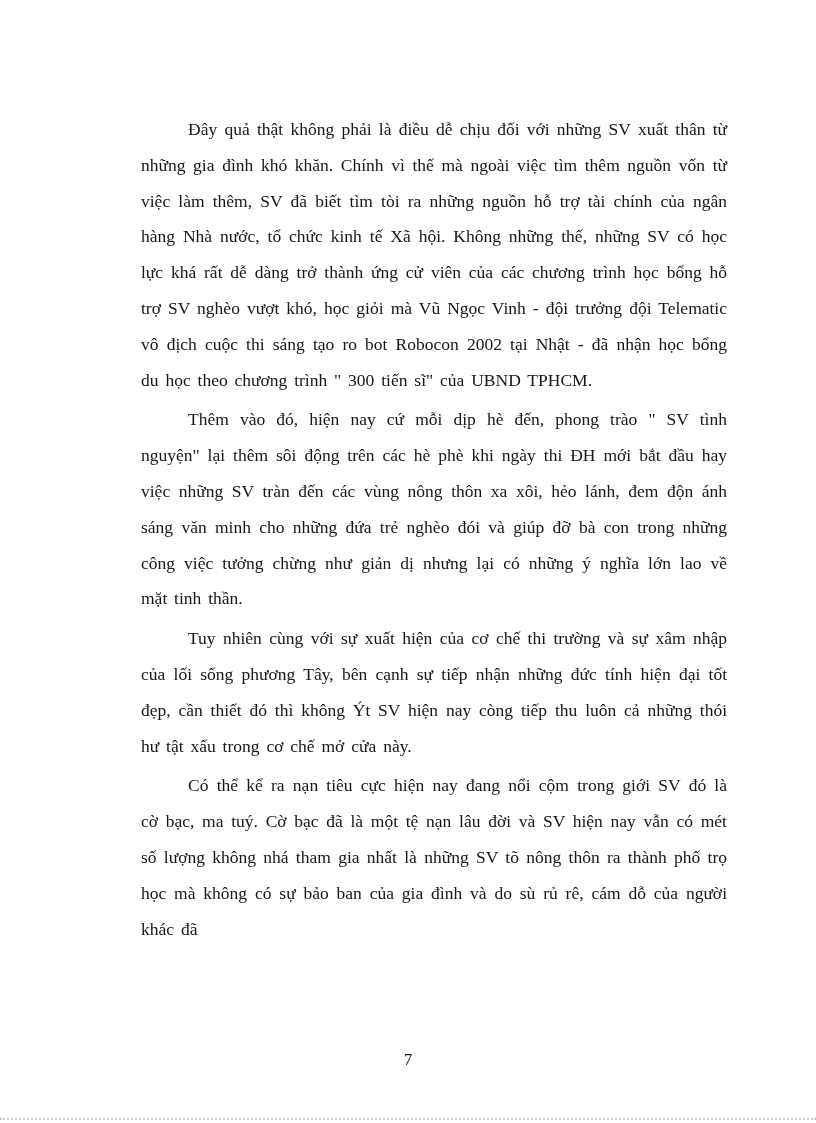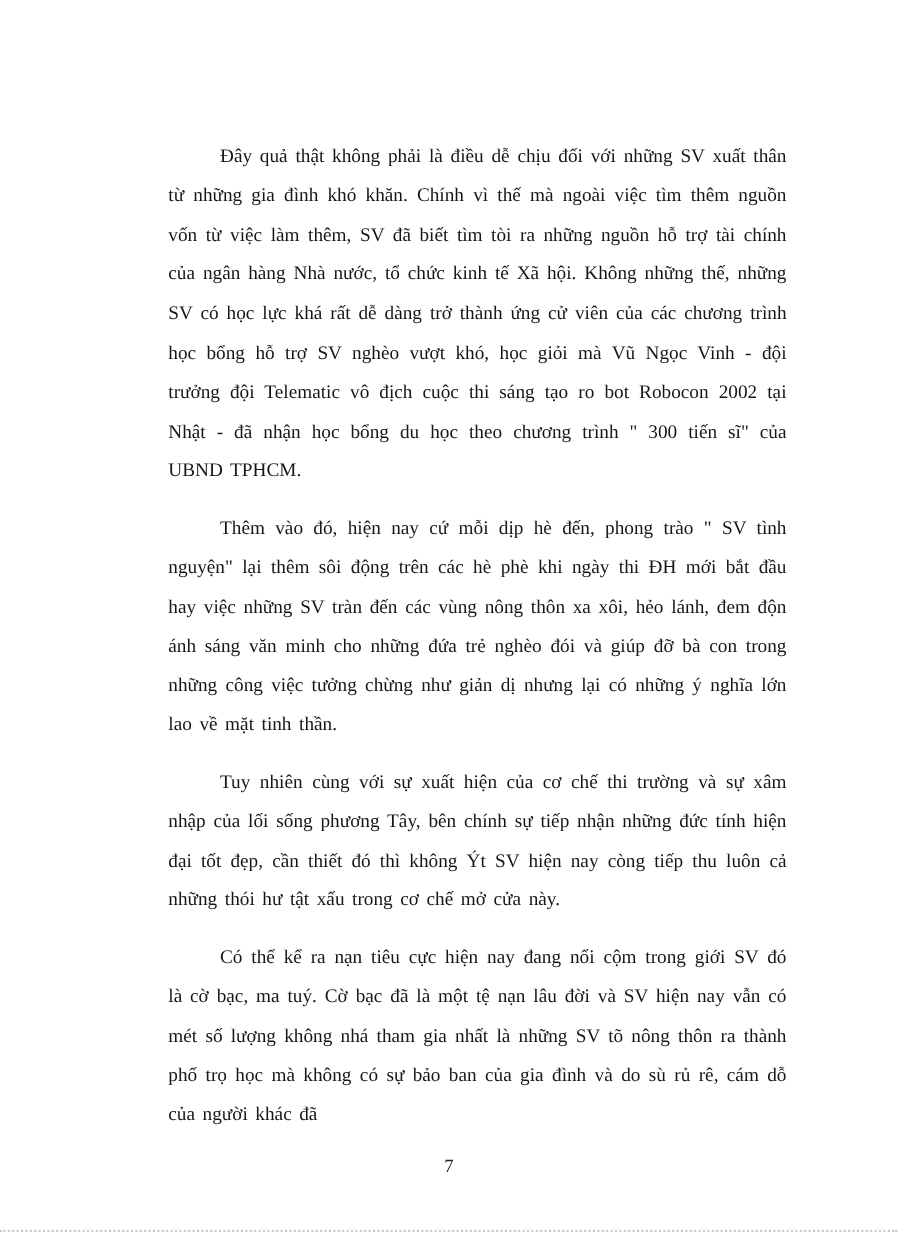--- a/index.html
+++ b/index.html
@@ -16,21 +16,21 @@
     color: #161616;
     overflow: hidden;
   }
   .text-block {
     position: absolute;
     left: 137px;
     top: 108px;
     width: 594px;
   }
   .para {
-    margin: 16px;
+    margin: 4px;
     text-indent: 47px;
     text-align: justify;
     font-size: 17.5px;
     line-height: 35.8px;
     word-spacing: 2.5px;
   }
   .page-number {
     position: absolute;
     top: 1050px;
     left: 0;
@@ -48,18 +48,18 @@
     border-bottom: 2px dotted #c9c9c9;
   }
 </style>
 </head>
 <body>
 
 <div class="page">
   <div class="text-block">
     <p class="para">Đây quả thật không phải là điều dễ chịu đối với những SV xuất thân từ những gia đình khó khăn. Chính vì thế mà ngoài việc tìm thêm nguồn vốn từ việc làm thêm, SV đã biết tìm tòi ra những nguồn hỗ trợ tài chính của ngân hàng Nhà nước, tổ chức kinh tế Xã hội. Không những thế, những SV có học lực khá rất dễ dàng trở thành ứng cử viên của các chương trình học bổng hỗ trợ SV nghèo vượt khó, học giỏi mà Vũ Ngọc Vinh - đội trưởng đội Telematic vô địch cuộc thi sáng tạo ro bot Robocon 2002 tại Nhật - đã nhận học bổng du học theo chương trình " 300 tiến sĩ" của UBND TPHCM.</p>
     <p class="para">Thêm vào đó, hiện nay cứ mỗi dịp hè đến, phong trào " SV tình nguyện" lại thêm sôi động trên các hè phè khi ngày thi ĐH mới bắt đầu hay việc những SV tràn đến các vùng nông thôn xa xôi, hẻo lánh, đem độn ánh sáng văn minh cho những đứa trẻ nghèo đói và giúp đỡ bà con trong những công việc tưởng chừng như giản dị nhưng lại có những ý nghĩa lớn lao về mặt tinh thần.</p>
-    <p class="para">Tuy nhiên cùng với sự xuất hiện của cơ chế thi trường và sự xâm nhập của lối sống phương Tây, bên chính sự tiếp nhận những đức tính hiện đại tốt đẹp, cần thiết đó thì không Ýt SV hiện nay còng tiếp thu luôn cả những thói hư tật xấu trong cơ chế mở cửa này.</p>
+    <p class="para">Tuy nhiên cùng với sự xuất hiện của cơ chế thi trường và sự xâm nhập của lối sống phương Tây, bên cạnh sự tiếp nhận những đức tính hiện đại tốt đẹp, cần thiết đó thì không Ýt SV hiện nay còng tiếp thu luôn cả những thói hư tật xấu trong cơ chế mở cửa này.</p>
     <p class="para">Có thể kể ra nạn tiêu cực hiện nay đang nổi cộm trong giới SV đó là cờ bạc, ma tuý. Cờ bạc đã là một tệ nạn lâu đời và SV hiện nay vẫn có mét số lượng không nhá tham gia nhất là những SV tõ nông thôn ra thành phố trọ học mà không có sự bảo ban của gia đình và do sù rủ rê, cám dỗ của người khác đã</p>
   </div>
   <div class="page-number">7</div>
   <div class="page-edge-dots"></div>
 </div>
 
 </body></html>

